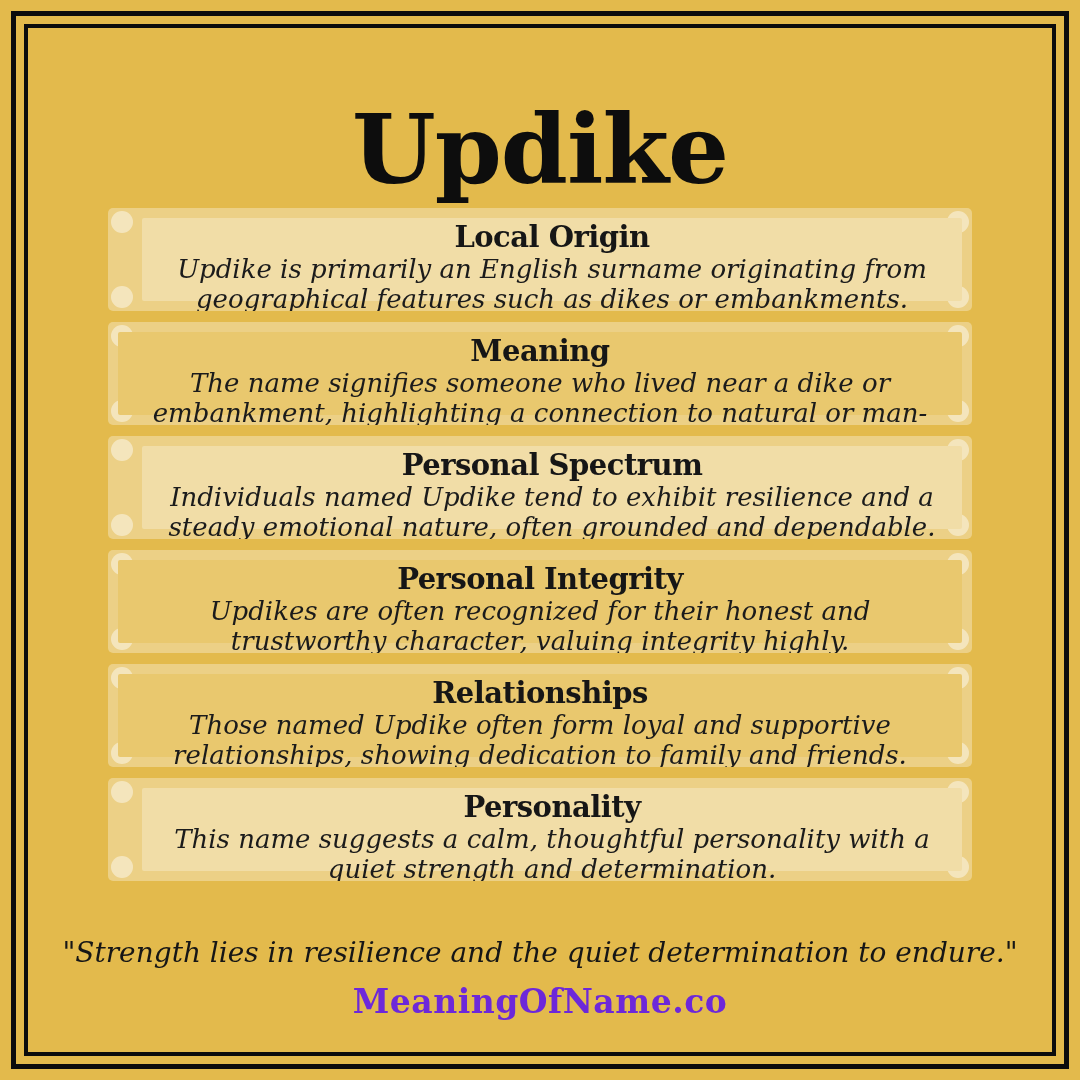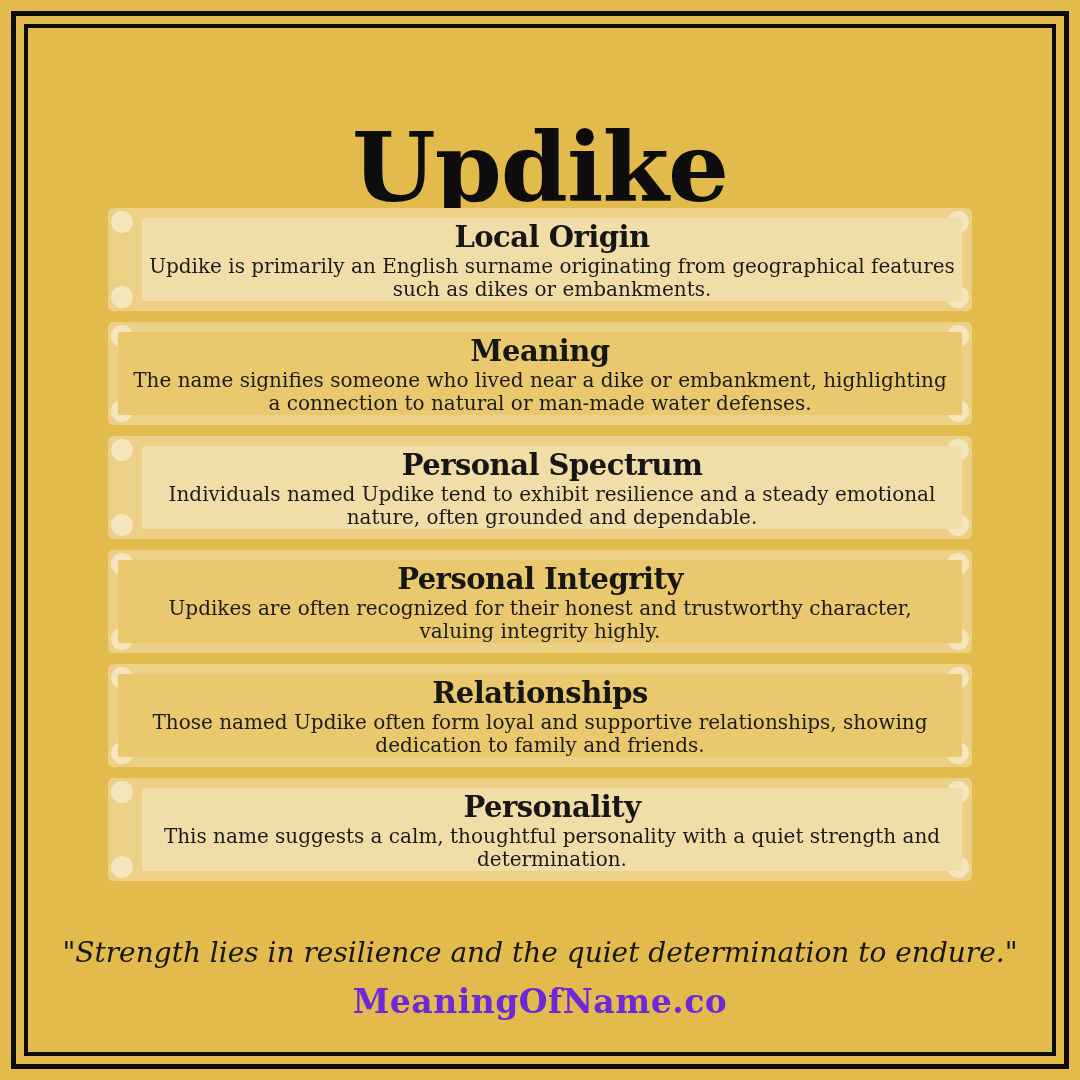--- a/index.html
+++ b/index.html
@@ -15,21 +15,21 @@
     position: absolute; inset: 11px;
     border: 5px solid var(--frame, #0c0c0c);
     pointer-events: none;
   }
   .frame-inner {
     position: absolute; inset: 24px;
     border: 4px solid var(--frame, #0c0c0c);
     pointer-events: none;
   }
   .page-title {
-    position: absolute; top: 54px; left: 0; right: 0;
+    position: absolute; top: 36px; left: 0; right: 0;
     text-align: center;
     font-size: 96px; line-height: 1.05;
     font-weight: bold;
     letter-spacing: -1px;
     color: #0d0d0d;
   }
   .cards {
     position: absolute; top: 208px; left: 108px; width: 864px;
     display: flex; flex-direction: column; gap: 11px;
   }
@@ -60,24 +60,25 @@
   .rivet.bl { bottom: 3px; left: 3px; }
   .rivet.br { bottom: 3px; right: 3px; }
   .card-heading {
     font-size: 29px; line-height: 1.15;
     font-weight: bold;
     letter-spacing: -0.5px;
     color: #161616;
     margin: 0;
   }
   .card-body {
-    font-size: 20px; line-height: 1.15;
+    font-size: 26px; line-height: 1.15;
     margin: 1px auto 0 auto;
     max-width: 820px;
     color: #1b1b1b;
+    font-style: italic;
   }
   .footer-quote {
     position: absolute; top: 936px; left: 0; right: 0;
     text-align: center;
     font-style: italic;
     font-size: 28px;
     color: #161616;
   }
   .footer-brand {
     position: absolute; top: 982px; left: 0; right: 0;

